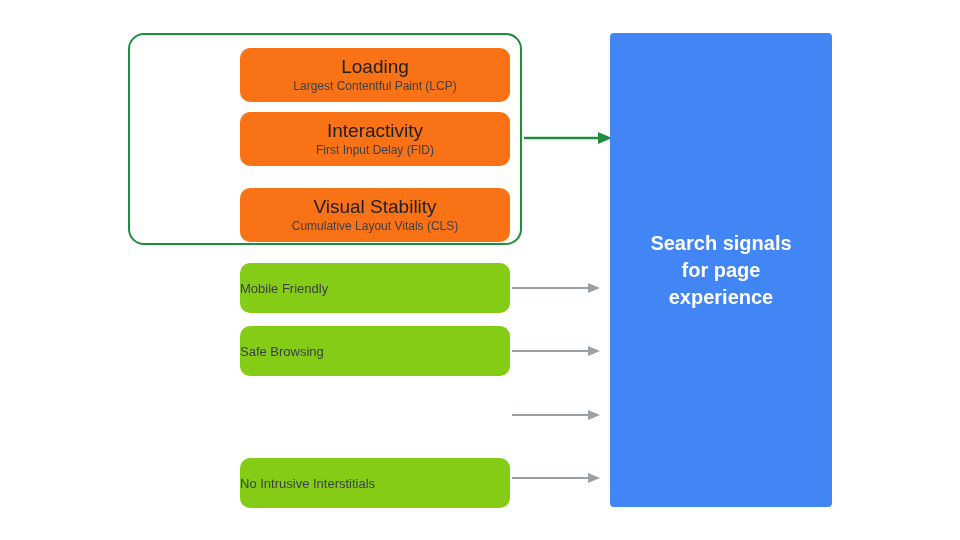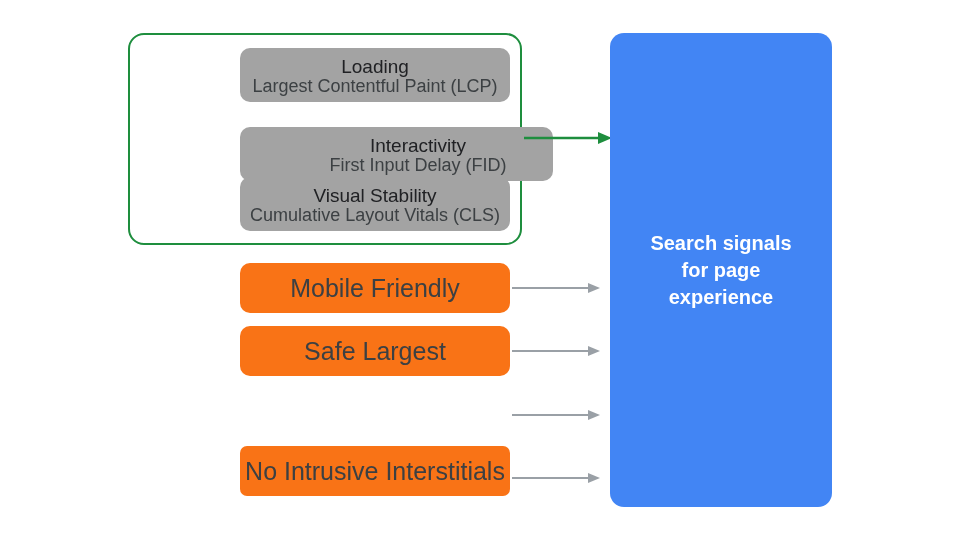--- a/index.html
+++ b/index.html
@@ -37,59 +37,58 @@
     font-size: 19px;
     font-weight: bold;
     line-height: 27px;
     white-space: pre-line;
   }
   .cwv-item {
     position: absolute;
     left: 110px;
     width: 270px;
     height: 54px;
-    background: #a3a3a3;
+    background: #f97316;
     border-radius: 10px;
     display: flex;
     flex-direction: column;
     align-items: center;
     justify-content: center;
   }
   .cwv-item.i0 { top: 13px; }
-  .cwv-item.i1 { top: 92px; padding-left: 43px; }
-  .cwv-item.i2 { top: 142px; }
+  .cwv-item.i1 { top: 77px; }
+  .cwv-item.i2 { top: 153px; }
   .cwv-title {
     color: #202124;
     font-size: 19px;
     line-height: 22px;
   }
   .cwv-subtitle {
     color: #3c4043;
-    font-size: 18px;
+    font-size: 12px;
     line-height: 16px;
   }
 
   
   .signal-box {
     position: absolute;
     left: 240px;
     width: 270px;
     height: 50px;
-    background: #f97316;
+    background: #84cc16;
     border-radius: 10px;
     display: flex;
     align-items: center;
-    justify-content: center;
     color: #3c4043;
-    font-size: 25px;
+    font-size: 13px;
   }
   .signal-box.s0 { top: 263px; }
   .signal-box.s1 { top: 326px; }
   .signal-box.s2 { top: 390px; }
-  .signal-box.s3 { top: 446px; border-radius: 7px; }
+  .signal-box.s3 { top: 458px; }
 
   
   .arrow {
     position: absolute;
     width: 88px;
     height: 14px;
   }
   .arrow.green { left: 524px; top: 131px; }
   .arrow.g0 { left: 512px; top: 281px; }
   .arrow.g1 { left: 512px; top: 344px; }
@@ -97,21 +96,21 @@
   .arrow.g3 { left: 512px; top: 471px; }
 
   
   .result-box {
     position: absolute;
     left: 610px;
     top: 33px;
     width: 222px;
     height: 474px;
     background: #4285f4;
-    border-radius: 14px;
+    border-radius: 4px;
     display: flex;
     align-items: center;
     justify-content: center;
   }
   .result-label {
     color: #ffffff;
     font-size: 20px;
     font-weight: bold;
     line-height: 27px;
     text-align: center;
@@ -143,21 +142,21 @@
 
   <svg class="arrow green" viewBox="0 0 88 14" aria-hidden="true">
     <line x1="0" y1="7" x2="74" y2="7" stroke="#1e8e3e" stroke-width="2.5"></line>
     <polygon points="74,1 88,7 74,13" fill="#1e8e3e"></polygon>
   </svg>
 
   <div class="signal-box s0">
     <span>Mobile Friendly</span>
   </div>
   <div class="signal-box s1">
-    <span>Safe Largest</span>
+    <span>Safe Browsing</span>
   </div>
   <div class="signal-box s3">
     <span>No Intrusive Interstitials</span>
   </div>
 
   <svg class="arrow g0" viewBox="0 0 88 14" aria-hidden="true">
     <line x1="0" y1="7" x2="76" y2="7" stroke="#9aa0a6" stroke-width="2"></line>
     <polygon points="76,2 88,7 76,12" fill="#9aa0a6"></polygon>
   </svg>
   <svg class="arrow g1" viewBox="0 0 88 14" aria-hidden="true">

